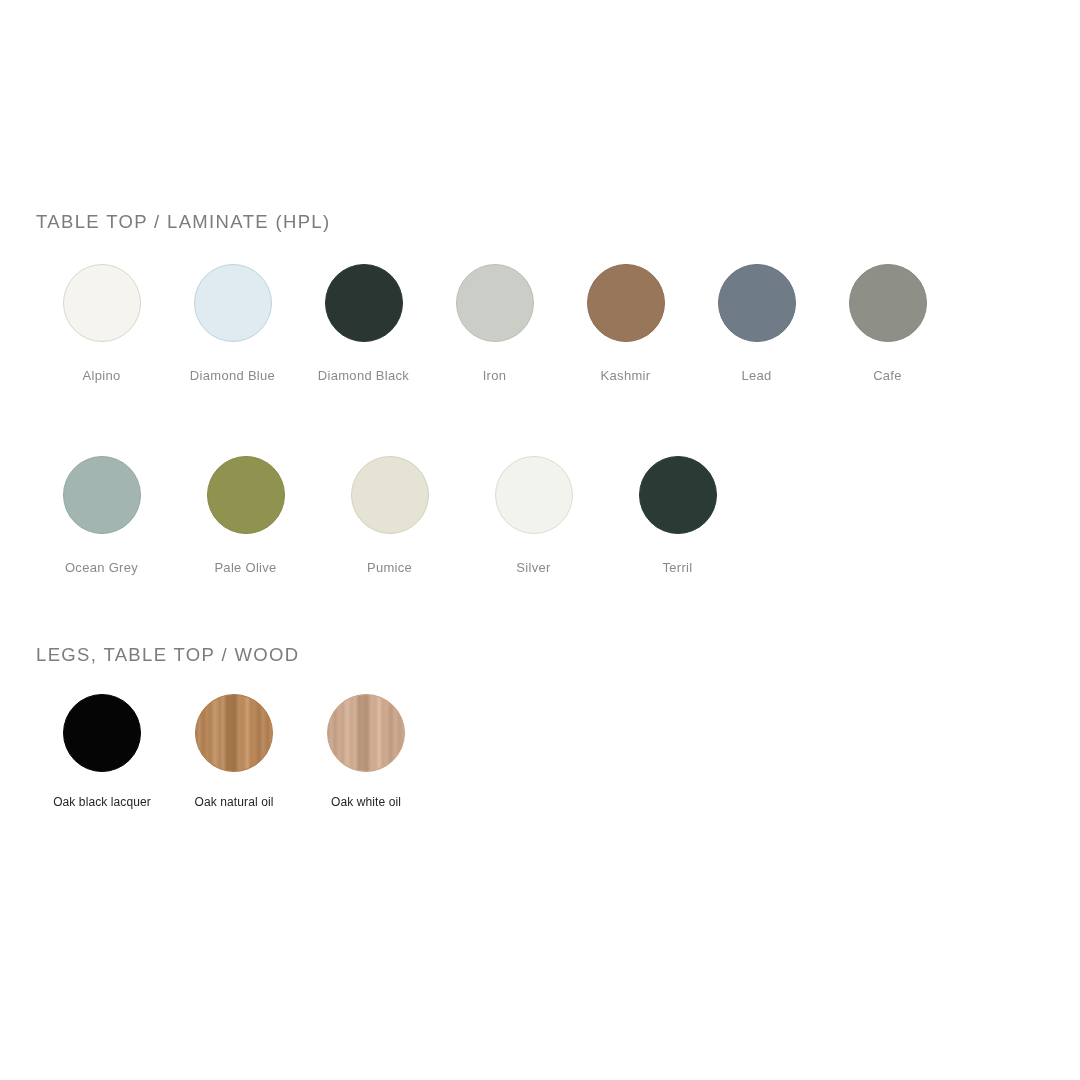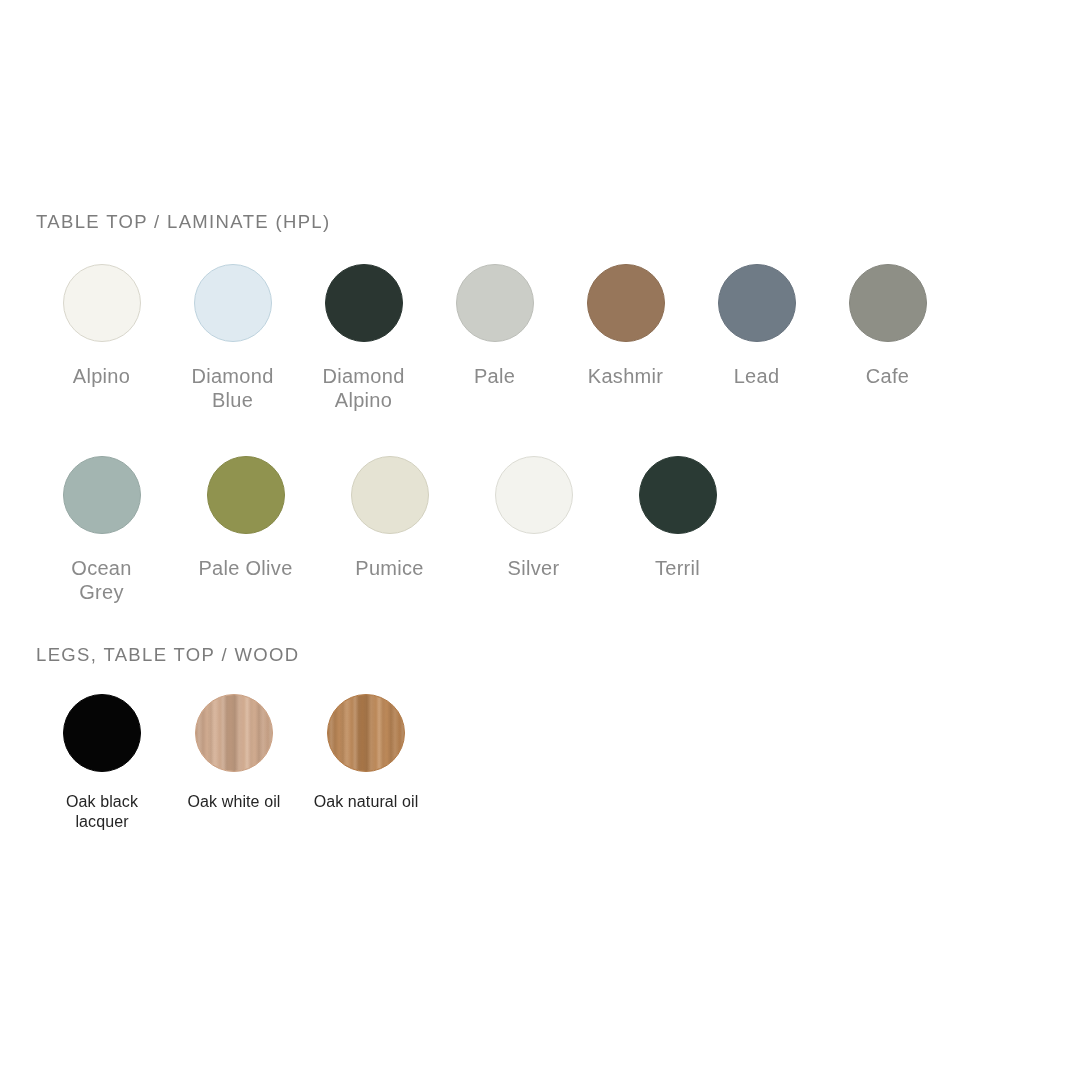--- a/index.html
+++ b/index.html
@@ -61,31 +61,31 @@
   .swatch-dot {
     width: 78px;
     height: 78px;
     border-radius: 50%;
     box-sizing: border-box;
     flex: 0 0 auto;
   }
 
   .swatch-label {
     margin-top: 22px;
-    font-size: 20px;
+    font-size: 13px;
     line-height: 24px;
     color: #8a8a8a;
     text-align: center;
     letter-spacing: 0.3px;
     max-width: 110px;
     word-wrap: break-word;
   }
   #row-wood .swatch-label {
     margin-top: 20px;
-    font-size: 16px;
+    font-size: 12px;
     line-height: 20px;
     color: #252525;
     letter-spacing: 0.1px;
     max-width: 120px;
   }
 
   
   .grain {
     position: relative;
     overflow: hidden;
@@ -126,25 +126,25 @@
     <div class="swatch-item">
       <div class="swatch-dot" style="background: rgb(245, 244, 238); border: 1px solid rgb(217, 215, 204);"></div>
       <div class="swatch-label">Alpino</div>
     </div>
     <div class="swatch-item">
       <div class="swatch-dot" style="background: rgb(223, 234, 241); border: 1px solid rgb(190, 211, 222);"></div>
       <div class="swatch-label">Diamond Blue</div>
     </div>
     <div class="swatch-item">
       <div class="swatch-dot" style="background: rgb(42, 54, 49); border: 1px solid rgb(42, 54, 49);"></div>
-      <div class="swatch-label">Diamond Alpino</div>
+      <div class="swatch-label">Diamond Black</div>
     </div>
     <div class="swatch-item">
       <div class="swatch-dot" style="background: rgb(203, 205, 199); border: 1px solid rgb(188, 190, 184);"></div>
-      <div class="swatch-label">Pale</div>
+      <div class="swatch-label">Iron</div>
     </div>
     <div class="swatch-item">
       <div class="swatch-dot" style="background: rgb(151, 118, 90); border: 1px solid rgb(141, 110, 83);"></div>
       <div class="swatch-label">Kashmir</div>
     </div>
     <div class="swatch-item">
       <div class="swatch-dot" style="background: rgb(111, 123, 134); border: 1px solid rgb(104, 115, 126);"></div>
       <div class="swatch-label">Lead</div>
     </div>
     <div class="swatch-item">
@@ -177,22 +177,22 @@
   </div>
 
   <div class="section-title" id="title-wood" style="color: rgb(124, 124, 124);">LEGS, TABLE TOP / WOOD</div>
 
   <div class="swatch-row" id="row-wood">
     <div class="swatch-item">
       <div class="swatch-dot" style="background: rgb(5, 5, 5); border: 1px solid rgb(5, 5, 5);"></div>
       <div class="swatch-label">Oak black lacquer</div>
     </div>
     <div class="swatch-item">
+      <div class="swatch-dot grain" style="background: rgb(189, 133, 81); border: 1px solid rgb(176, 122, 72);"></div>
+      <div class="swatch-label">Oak natural oil</div>
+    </div>
+    <div class="swatch-item">
       <div class="swatch-dot grain" style="background: rgb(212, 171, 141); border: 1px solid rgb(201, 160, 131);"></div>
       <div class="swatch-label">Oak white oil</div>
-    </div>
-    <div class="swatch-item">
-      <div class="swatch-dot grain" style="background: rgb(189, 133, 81); border: 1px solid rgb(176, 122, 72);"></div>
-      <div class="swatch-label">Oak natural oil</div>
     </div>
   </div>
 
 </div>
 
 </body></html>

